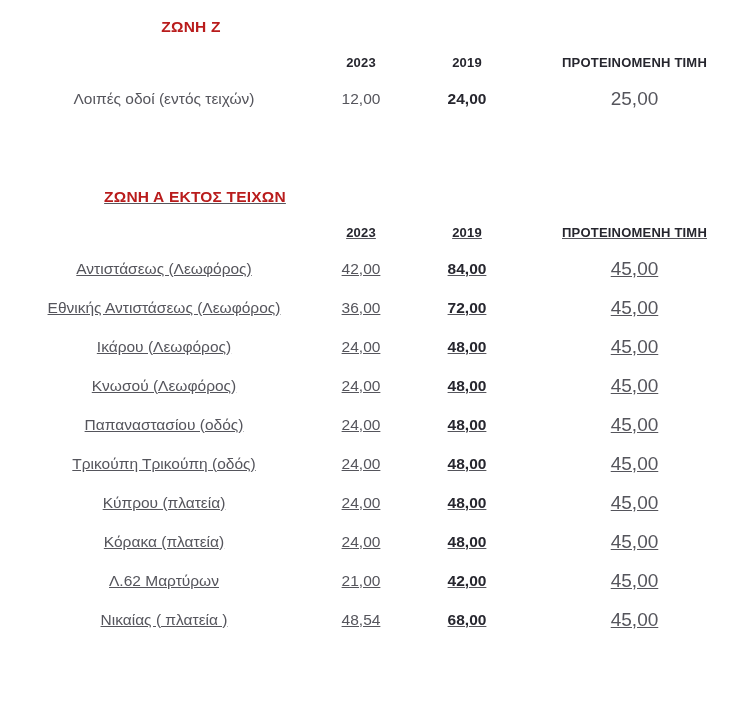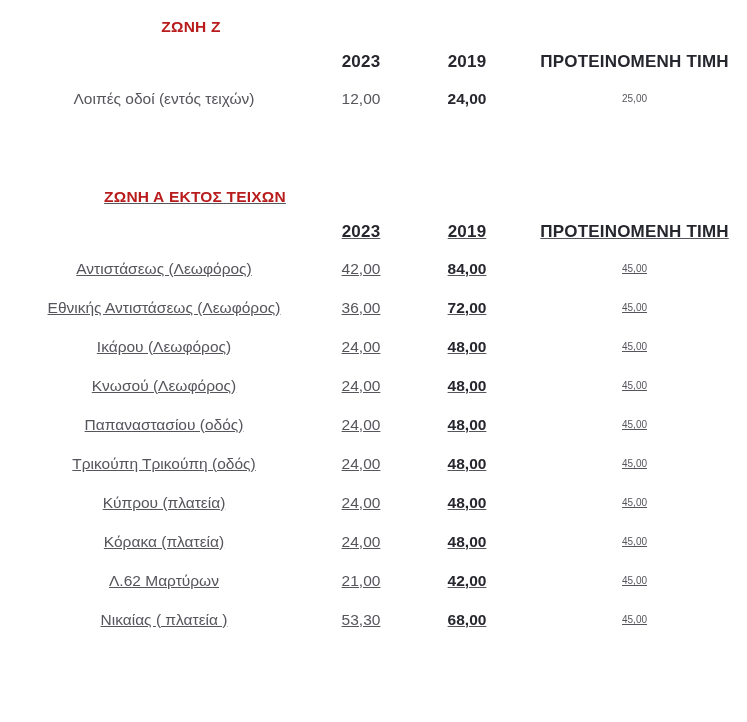--- a/index.html
+++ b/index.html
@@ -50,21 +50,21 @@
   .price-table col.c-prop  { width: 225px; }
 
   .price-table th,
   .price-table td {
     padding: 0;
     border: 0;
     vertical-align: middle;
   }
 
   .price-table thead th {
-    font-size: 17px;
+    font-size: 13px;
     font-weight: bold;
     color: #26262e;
     letter-spacing: 0.2px;
     white-space: nowrap;
     height: 34px;
   }
   .price-table thead th.h-label { }
   .price-table thead th.h-2023 { text-align: center; }
   .price-table thead th.h-2019 { text-align: center; }
   .price-table thead th.h-prop { text-align: center; }
@@ -84,21 +84,21 @@
     color: #55555c;
   }
   .price-table td.cell-2019 {
     text-align: center;
     font-size: 15.5px;
     font-weight: bold;
     color: #26262e;
   }
   .price-table td.cell-prop {
     text-align: center;
-    font-size: 10px;
+    font-size: 19px;
     color: #55555c;
   }
 
   
   #zone-z-block { padding-top: 18px; }
   #zone-z-block .zone-title { margin-bottom: 9px; }
   #zone-a-block { padding-top: 70px; text-decoration: underline; }
   #zone-a-block .zone-title { margin-bottom: 9px; }
 
   
@@ -207,21 +207,21 @@
             <td class="cell-prop">45,00</td>
           </tr>
           <tr>
             <td class="cell-label">Λ.62 Μαρτύρων</td>
             <td class="cell-2023">21,00</td>
             <td class="cell-2019">42,00</td>
             <td class="cell-prop">45,00</td>
           </tr>
           <tr>
             <td class="cell-label">Νικαίας ( πλατεία )</td>
-            <td class="cell-2023">53,30</td>
+            <td class="cell-2023">48,54</td>
             <td class="cell-2019">68,00</td>
             <td class="cell-prop">45,00</td>
           </tr>
         </tbody>
     </table>
   </section>
 
 </div>
 
 </body></html>

